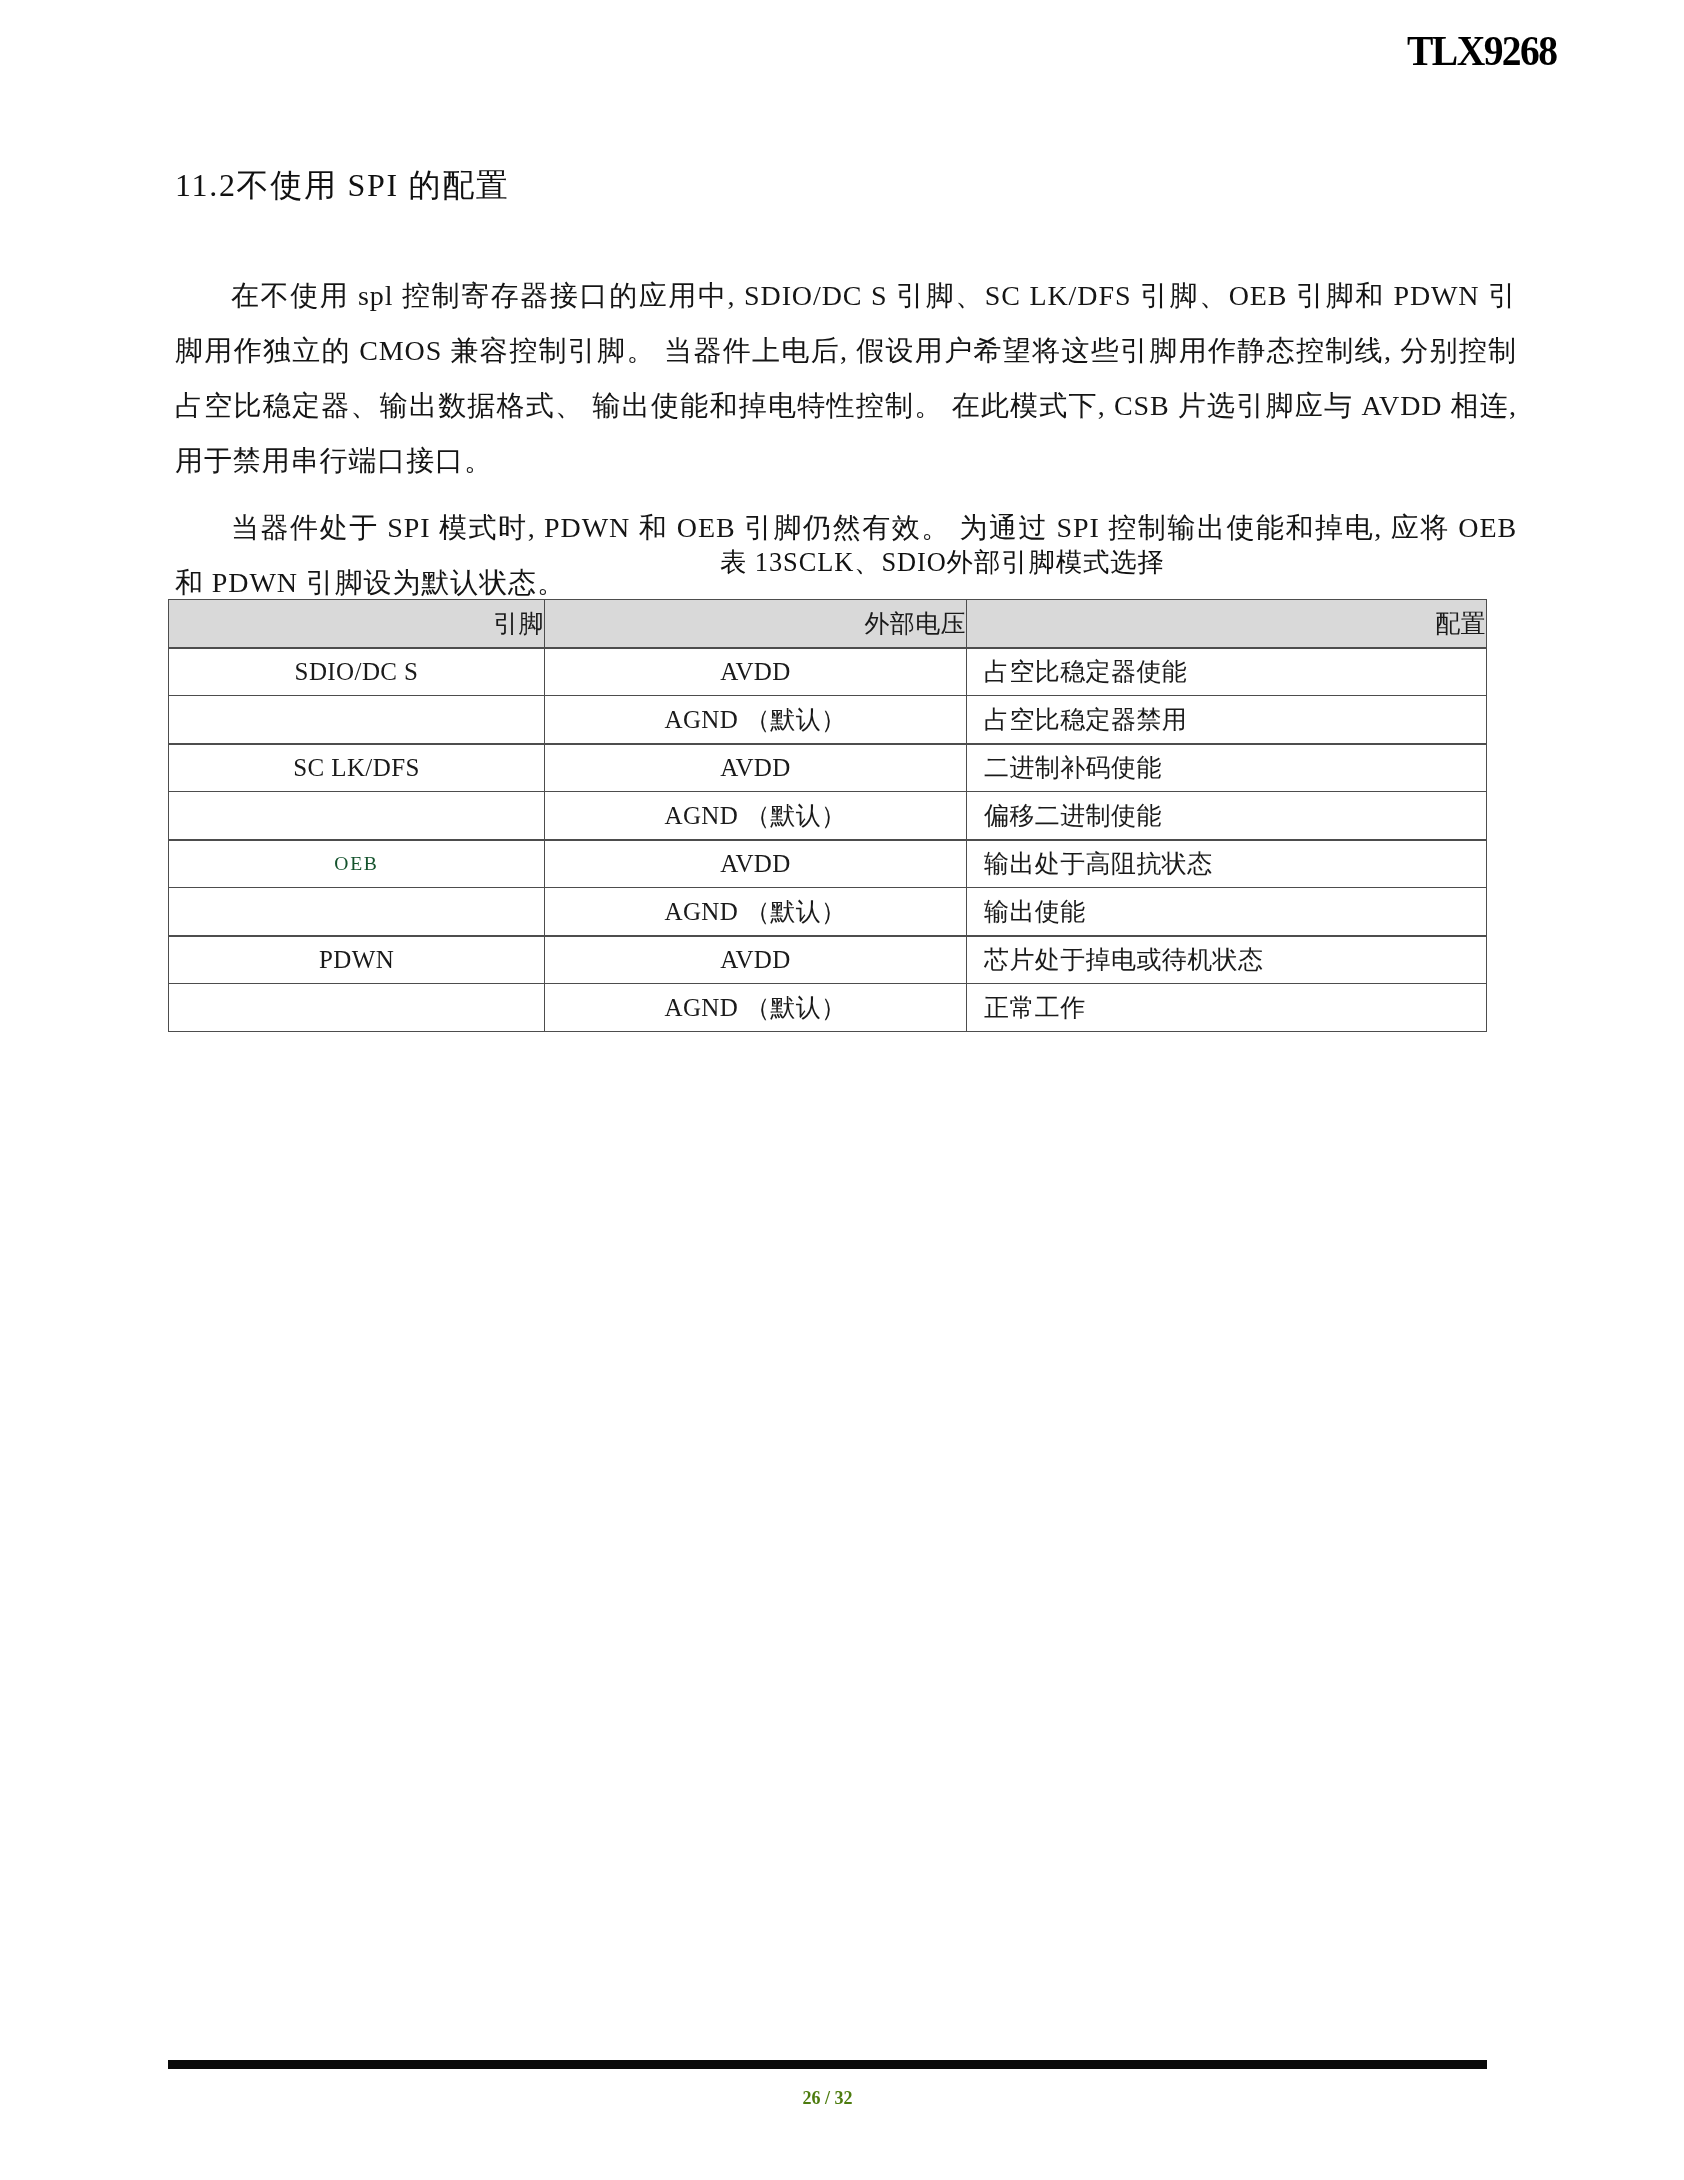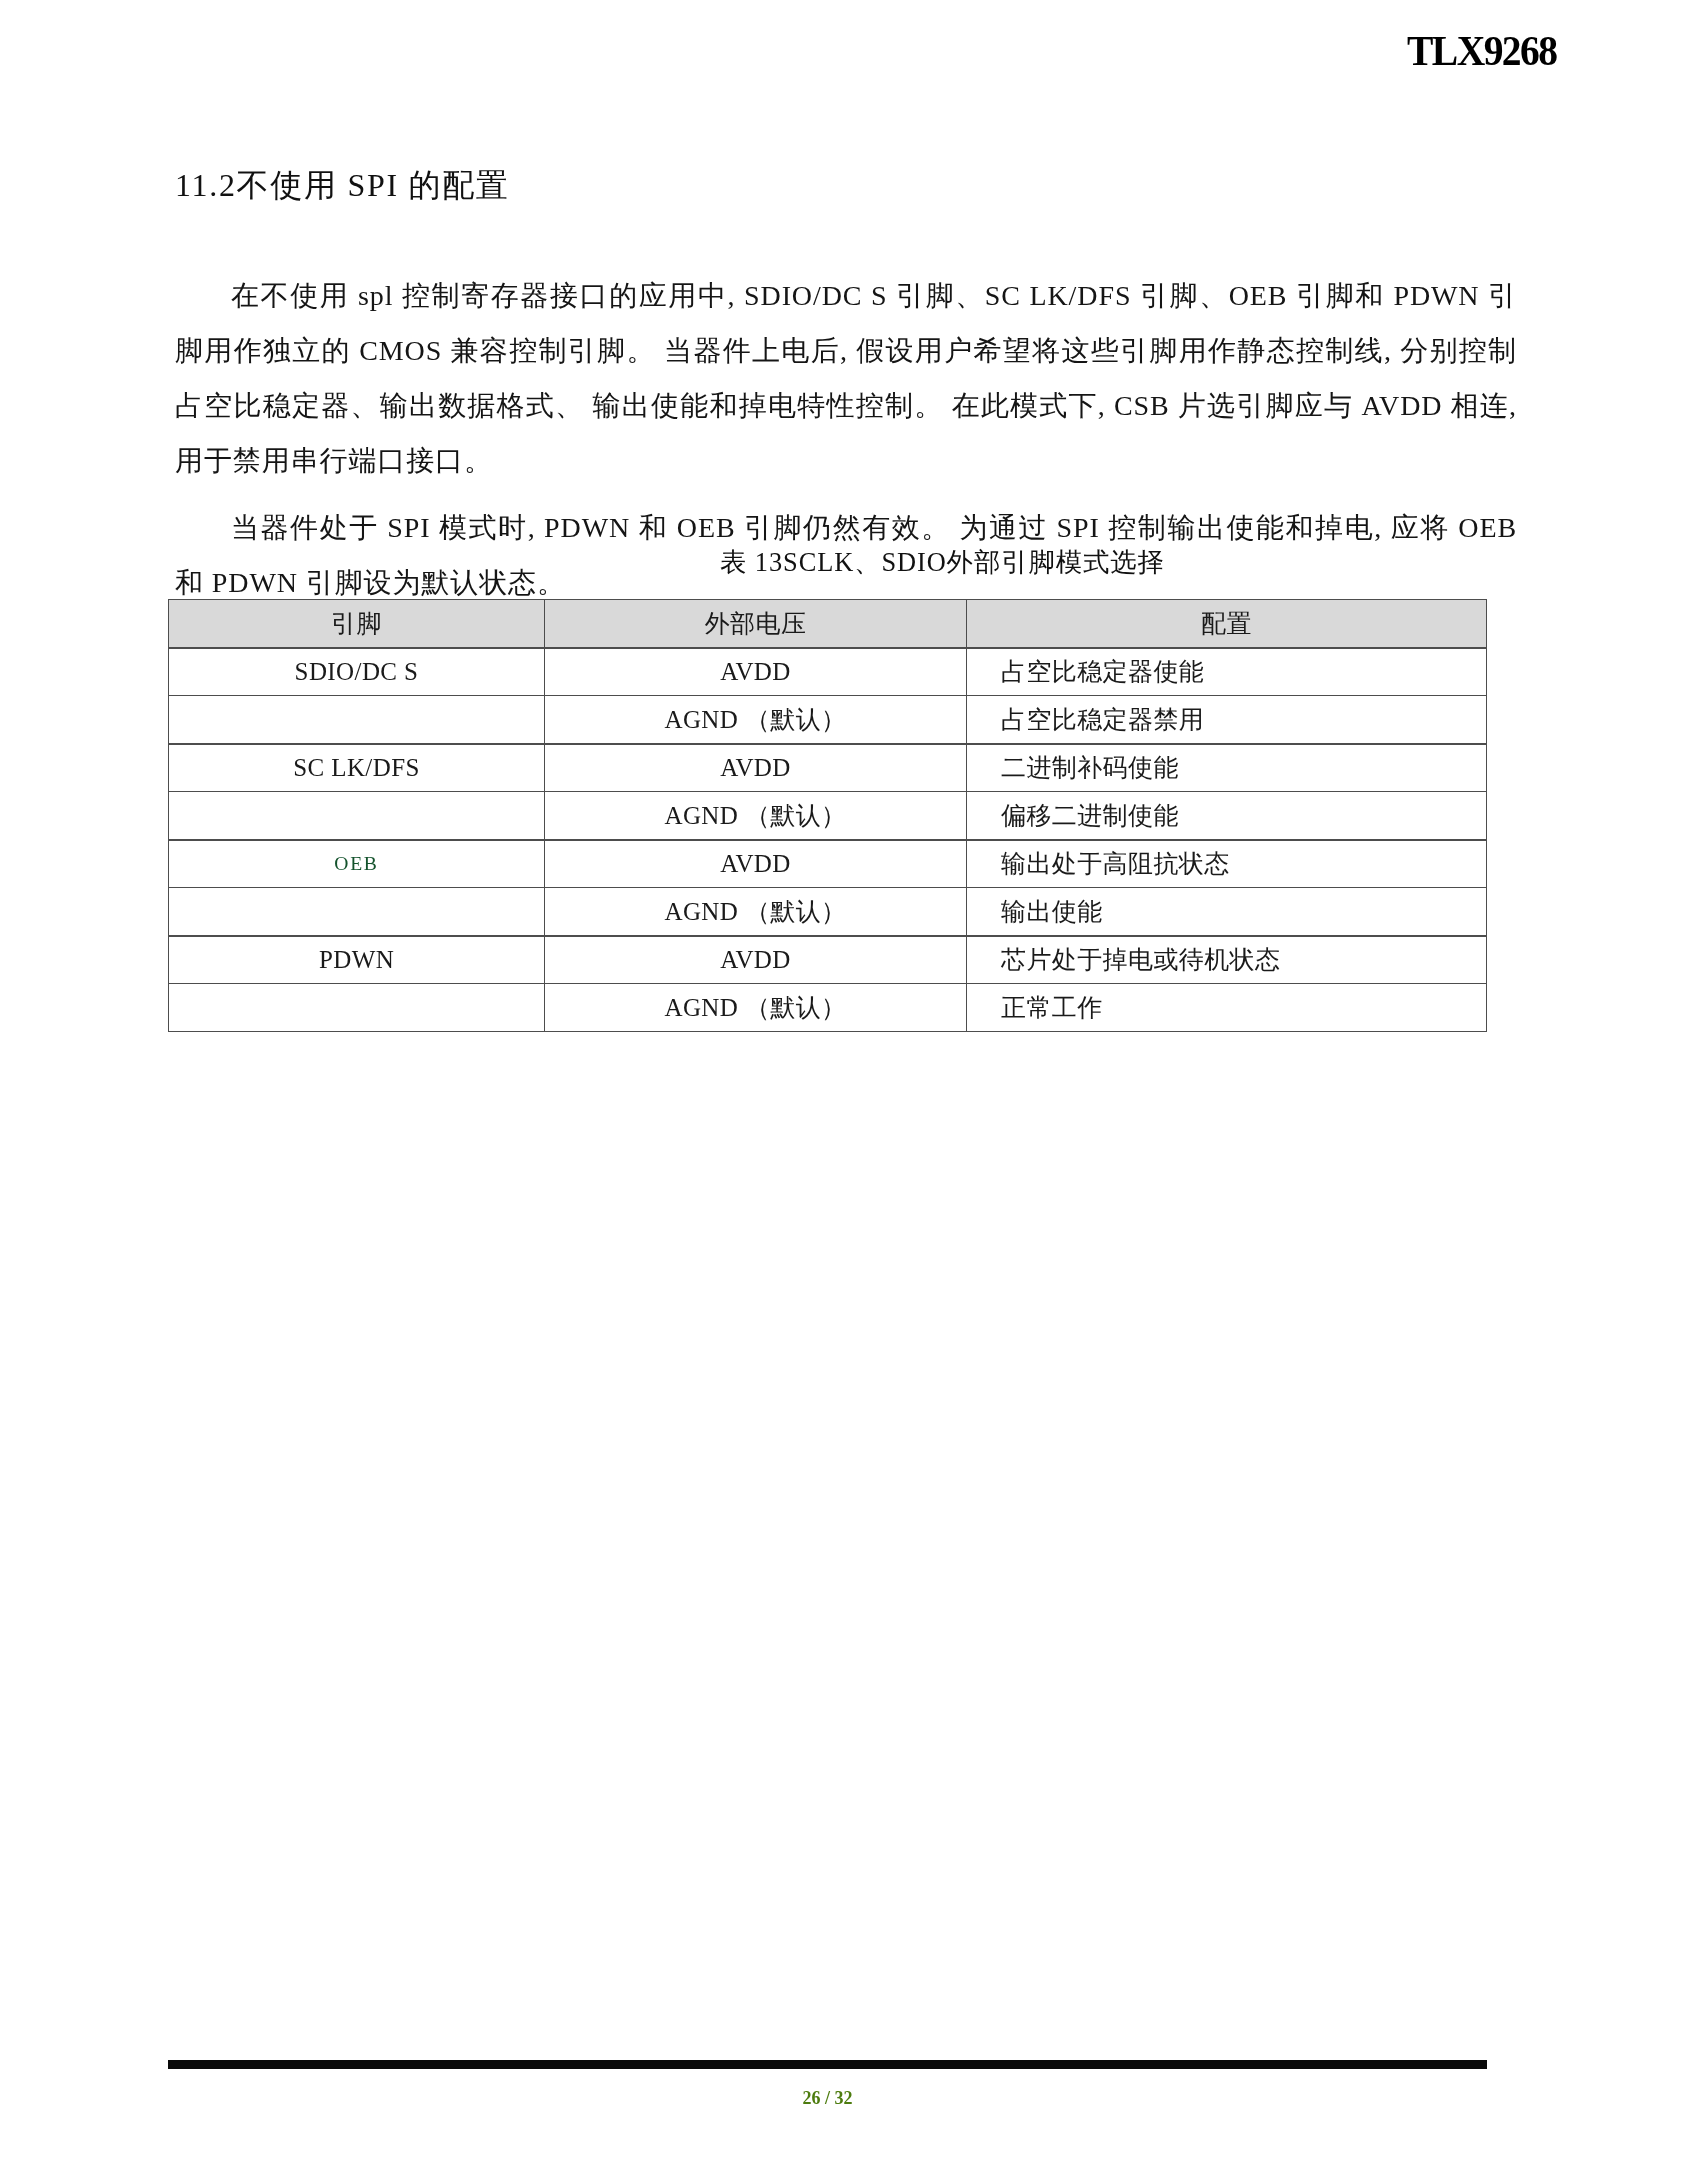--- a/index.html
+++ b/index.html
@@ -67,25 +67,25 @@
     border:0.9px solid #4d4d4d;
     height:48px;
     font-size:25px;
     font-weight:400;
     color:#1a1a1a;
     vertical-align:middle;
     letter-spacing:0.4px;
   }
   .pin-table thead th {
     background:#d9d9d9;
-    text-align:center;
+    text-align:right;
     border-bottom:2.6px double #4d4d4d;
   }
   .pin-table td.pin, .pin-table td.volt { text-align:center; }
-  .pin-table td.conf { text-align:left; padding-left:34px; }
+  .pin-table td.conf { text-align:left; padding-left:17px; }
   .pin-table tr.group-end td { border-bottom:2.6px double #4d4d4d; }
   .pin-table tr:last-child td { border-bottom:1.7px solid #4d4d4d; }
   .pin-table td.pin-small { font-size:19.6px; letter-spacing:1.7px; color:#14532d; }
   .footer {
     position:absolute;
     left:168px; top:2060px;
     width:1319px;
   }
   .footer-rule {
     width:100%; height:9.4px;

